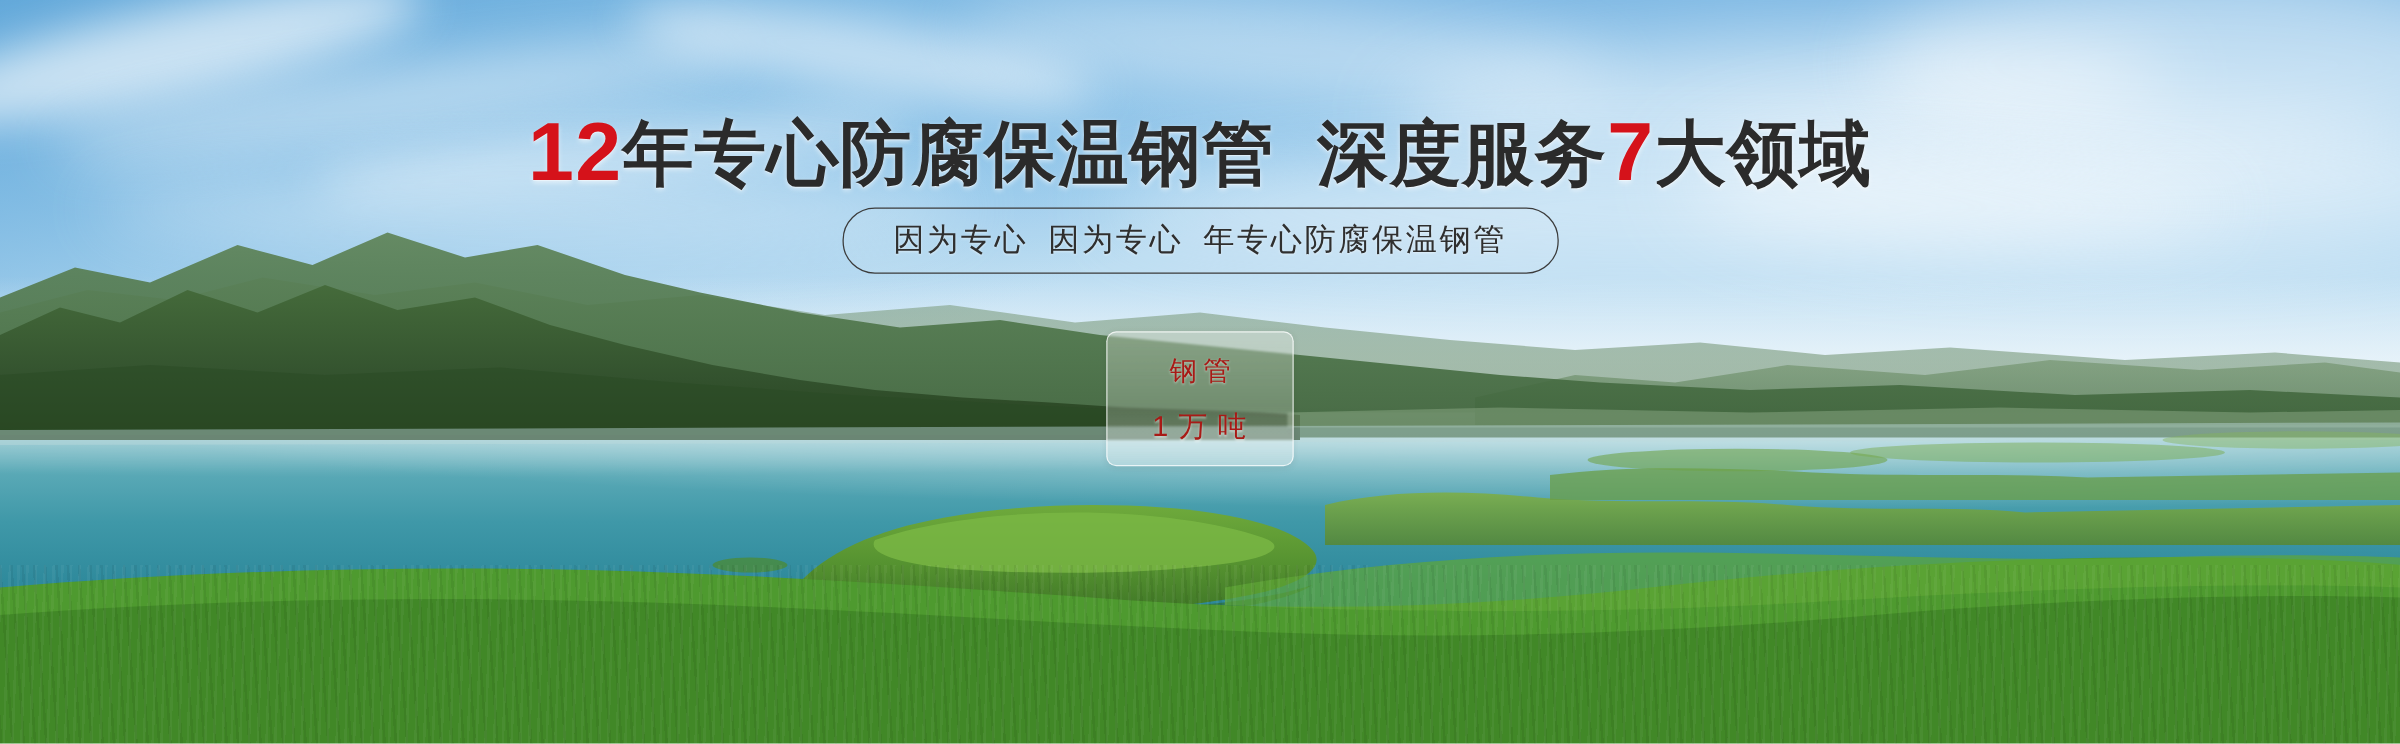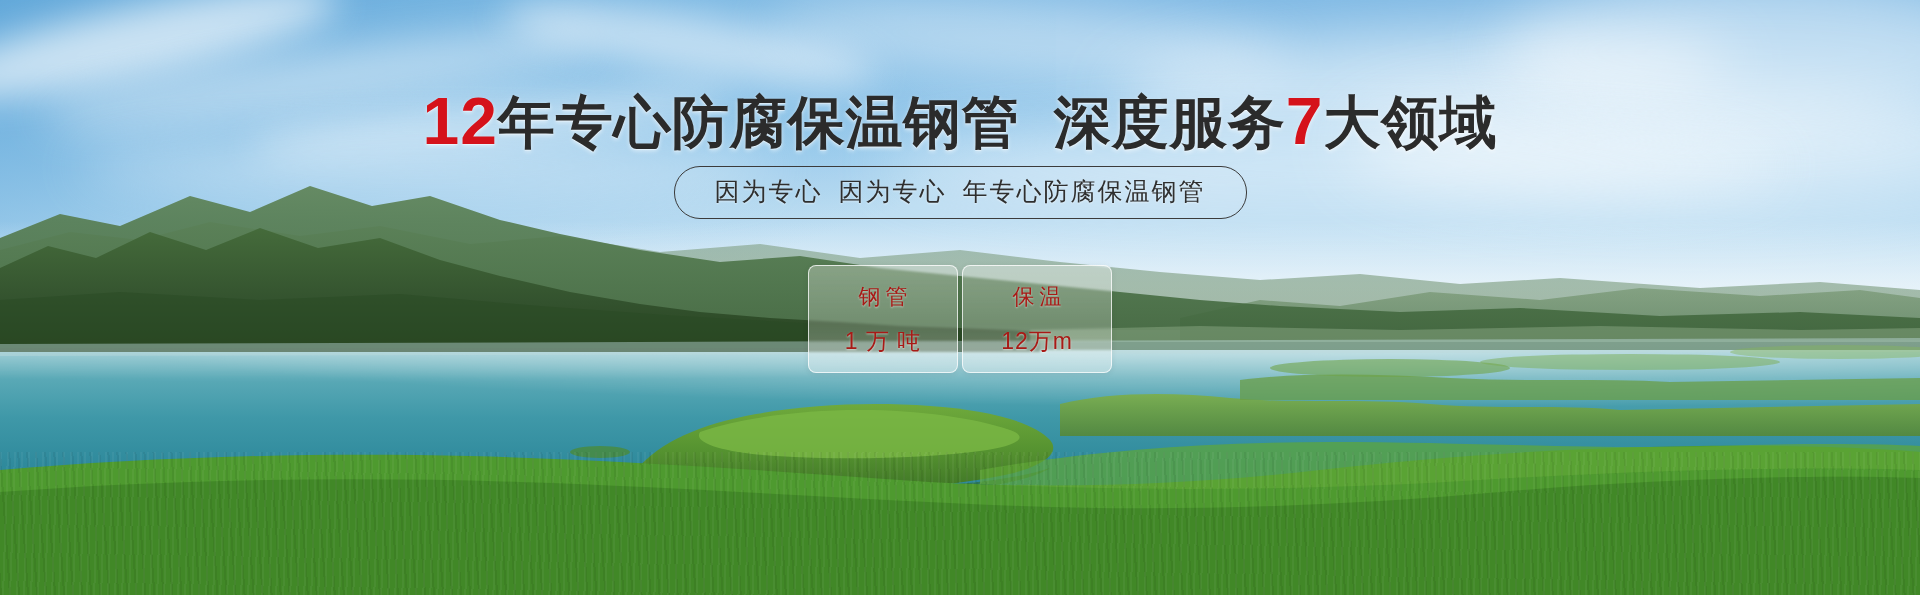--- a/index.html
+++ b/index.html
@@ -240,21 +240,17 @@
     </div>
 
     <div class="cards">
 
       <div class="card">
         <div class="card-label">钢管</div>
         <div class="card-value"><span>1 万 吨</span></div>
       </div>
 
 
-      <div class="card">
-        <div class="card-label">保温</div>
-        <div class="card-value"><span>12万m</span></div>
-      </div>
 
     </div>
 
   </div>
 </div>
 
 </body></html>

